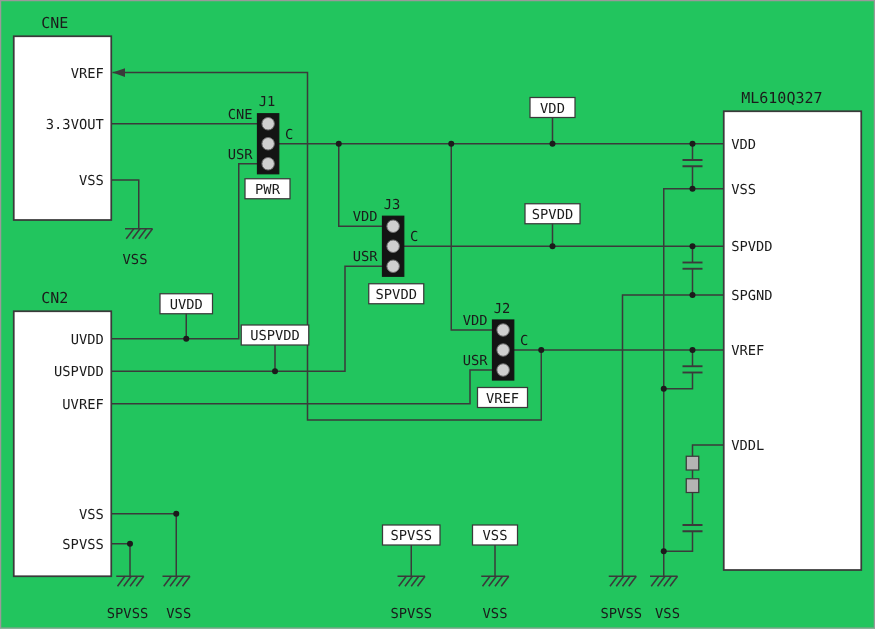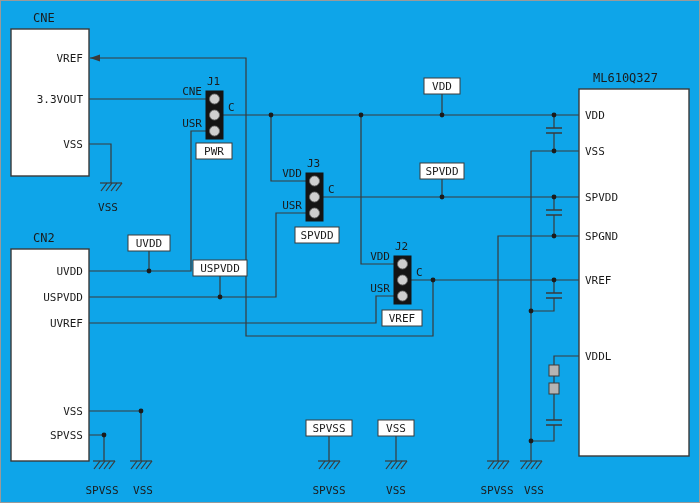--- a/index.html
+++ b/index.html
@@ -1,16 +1,16 @@
 <!DOCTYPE html>
 <html><head>
 <meta charset="utf-8">
 <style>
   html,body{margin:0;padding:0;background:#e9e9e9;}
-  .screen{position:relative;width:700px;height:503px;background:#0ea5e9;
+  .screen{position:relative;width:700px;height:503px;background:#22c55e;
           border:1px solid #9a9a9a;box-sizing:border-box;overflow:hidden;
           font-family:"DejaVu Sans Mono","Liberation Mono",monospace;}
   svg{position:absolute;left:0;top:0;}
   text{font-family:"DejaVu Sans Mono","Liberation Mono",monospace;font-size:11px;fill:#1b1b1b;}
   .t-title{font-size:12px;}
   .t-end{text-anchor:end;}
   .t-mid{text-anchor:middle;}
   .wire{stroke:#3a3a3a;stroke-width:1.2;fill:none;}
   .plate{stroke:#3a3a3a;stroke-width:1.5;fill:none;}
   .box{fill:#ffffff;stroke:#3a3a3a;stroke-width:1.4;}

